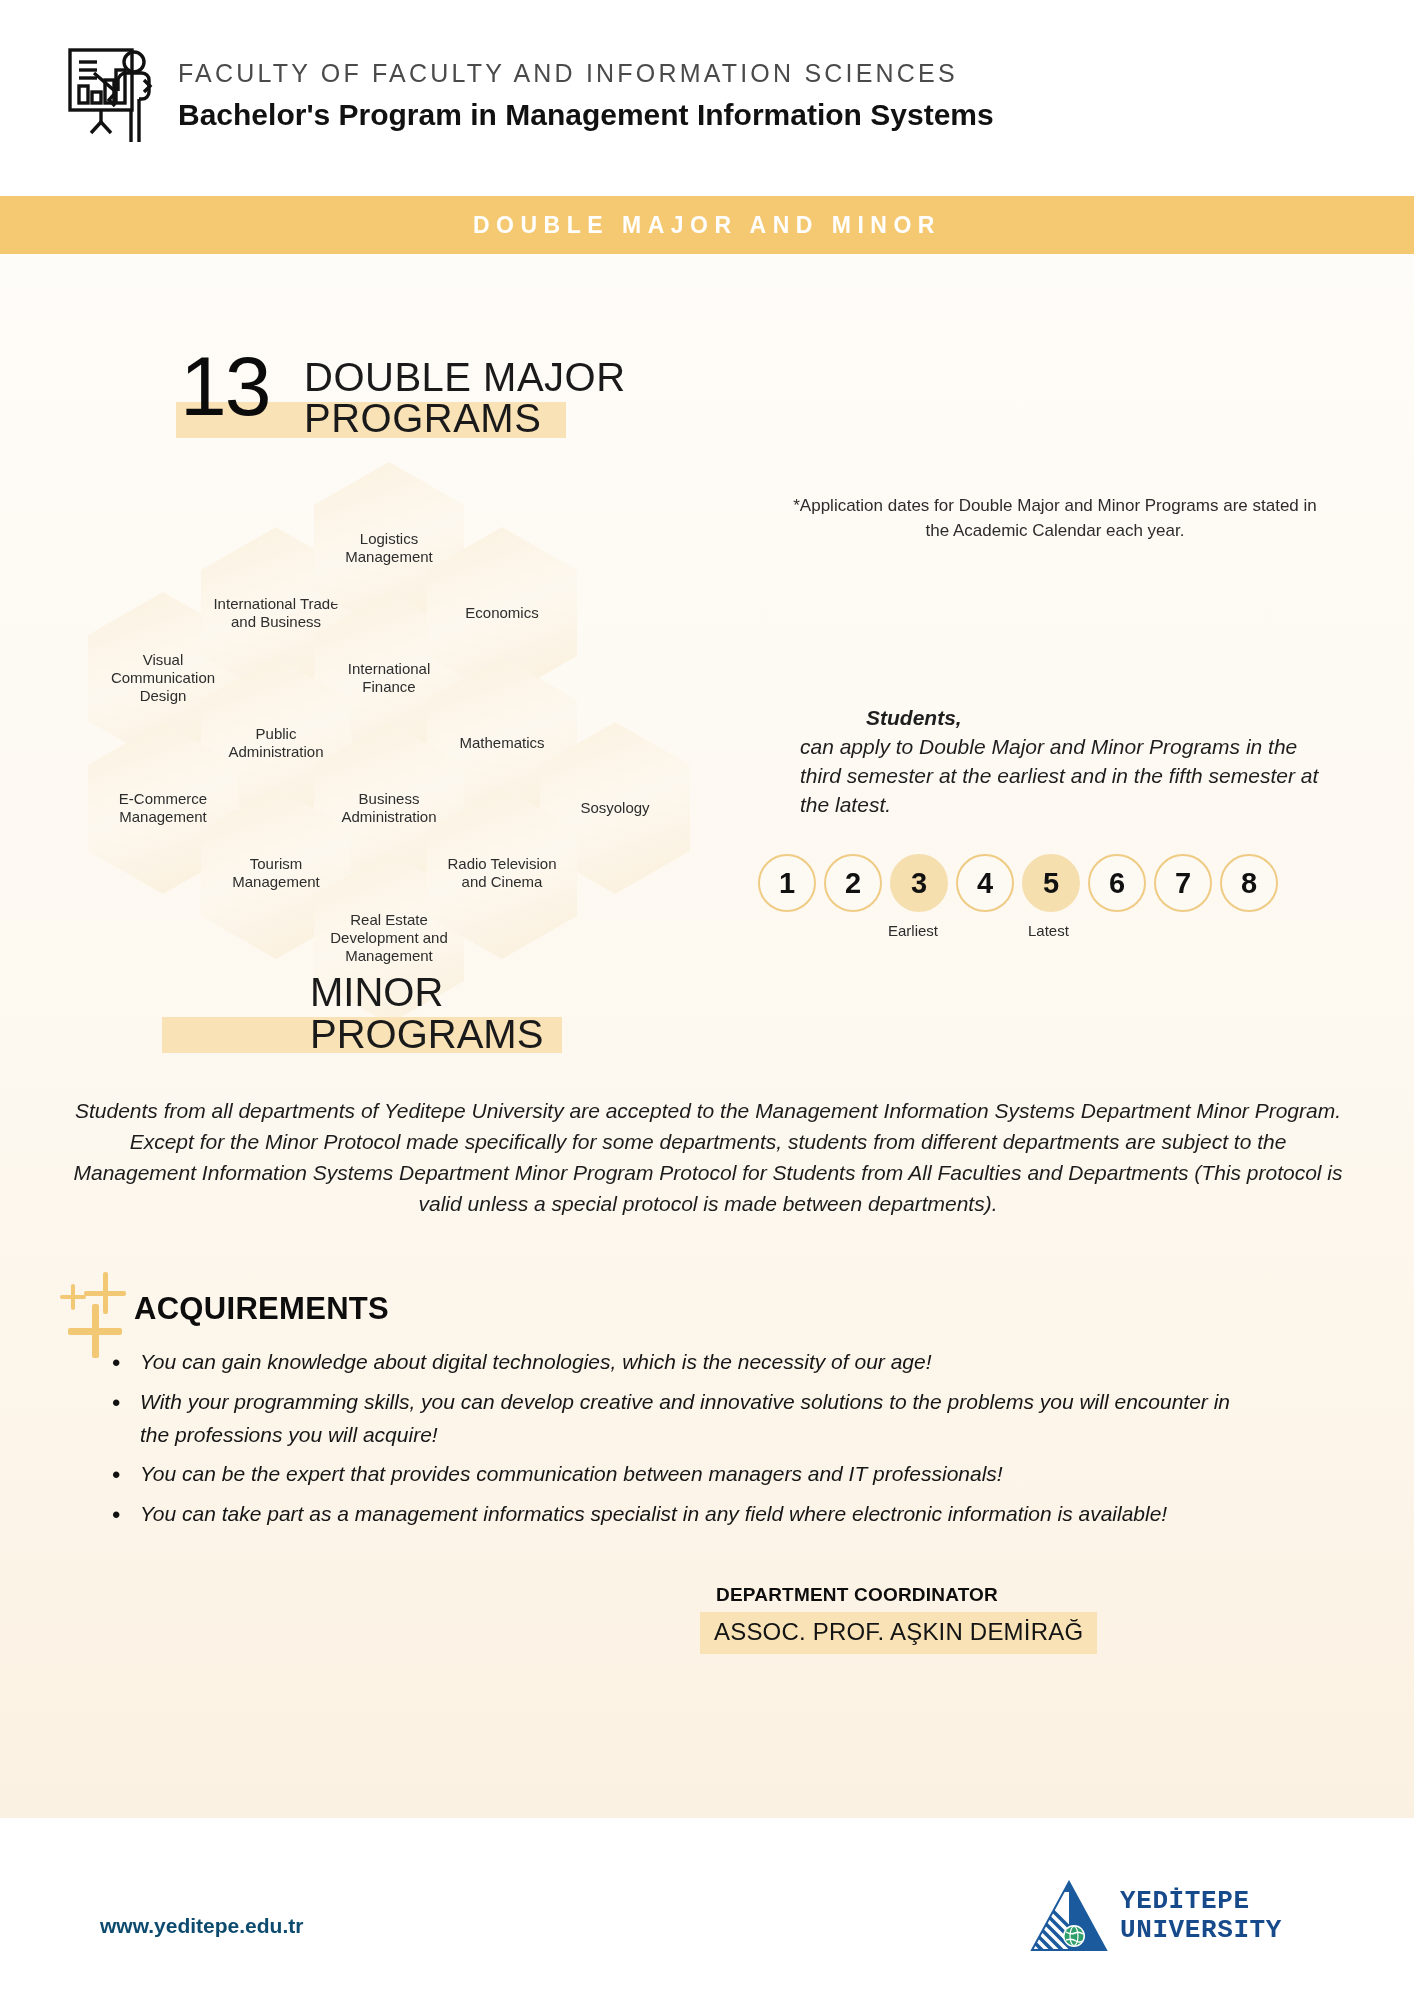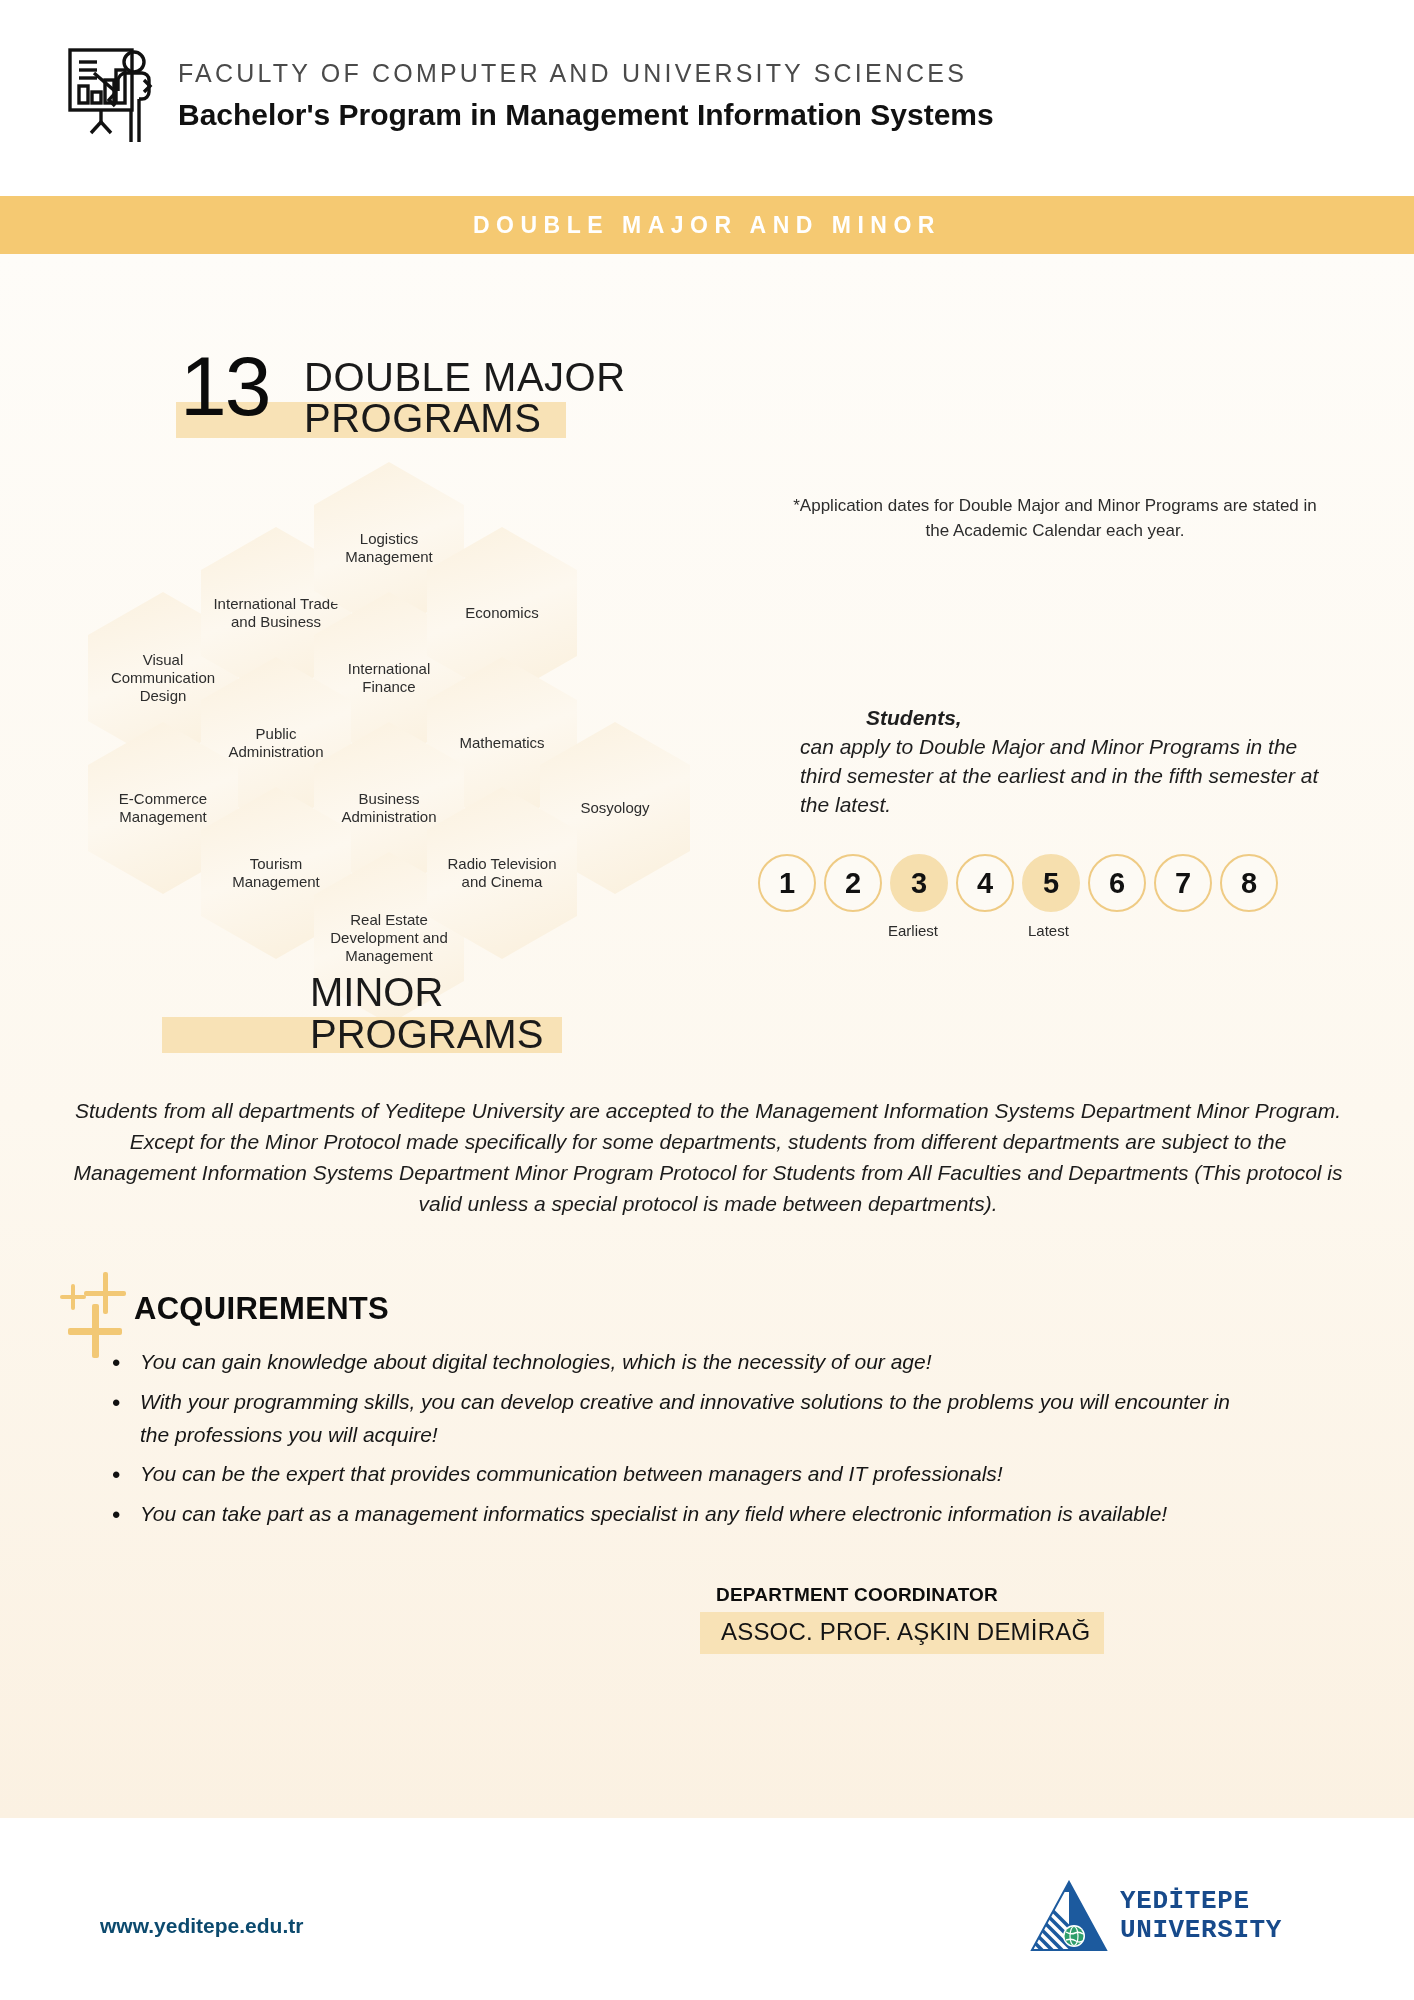--- a/index.html
+++ b/index.html
@@ -156,21 +156,21 @@
   }
 
   
   .coord-title {
     position: absolute; left: 716px; top: 1330px; width: 560px;
     text-align: left; font-size: 19px; font-weight: 800; color: #0d0d0d;
     letter-spacing: 0.2px;
   }
   .coord-name-wrap {
     position: absolute; left: 700px; top: 1358px;
-    background: #F8E2B6; padding: 6px 14px 8px 21px;
+    background: #F8E2B6; padding: 6px 14px 8px 14px;
   }
   .coord-name { font-size: 24px; color: #141414; letter-spacing: 0.2px; }
 
   
   .footer {
     position: absolute; left: 0; top: 1818px; width: 1414px; height: 182px;
     background: #ffffff;
   }
   .site-url {
     position: absolute; left: 100px; top: 96px;
@@ -208,21 +208,21 @@
           <path d="M62 33 h16 a7 7 0 0 1 7 7 v12 a7 7 0 0 1 -7 7 h-3"></path>
           <path d="M62 33 a8 8 0 0 0 -8 8 v10"></path>
           <line x1="75" y1="59" x2="75" y2="102"></line>
           <line x1="67" y1="70" x2="67" y2="102"></line>
           <path d="M52 52 l-7 8 l6 6"></path>
           <path d="M80 40 l6 6 l-6 6"></path>
         </g>
       </svg>
     </div>
     <div class="header-text">
-      <div class="faculty-line">FACULTY OF COMPUTER AND UNIVERSITY SCIENCES</div>
+      <div class="faculty-line">FACULTY OF FACULTY AND INFORMATION SCIENCES</div>
       <div class="program-line">Bachelor's Program in Management Information Systems</div>
     </div>
   </div>
 
   <div class="banner">
     <span class="banner-text">DOUBLE MAJOR AND MINOR</span>
   </div>
 
   <div class="content">
 

